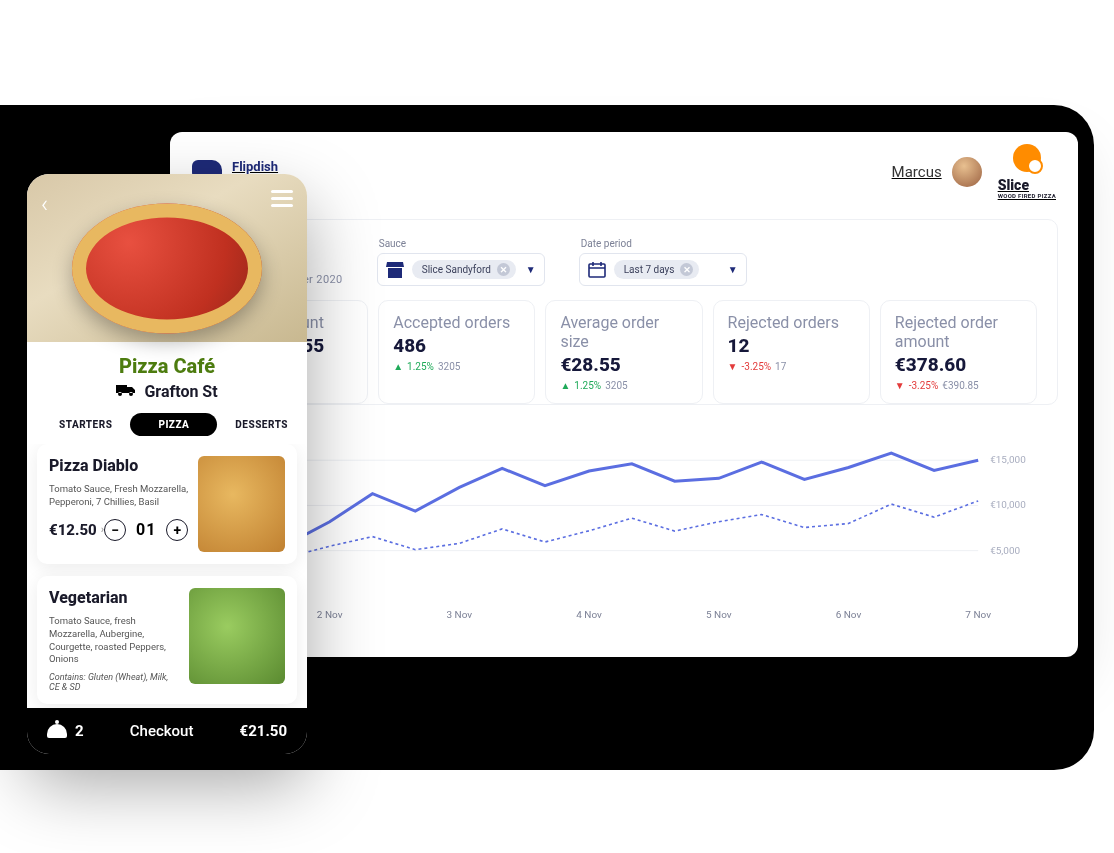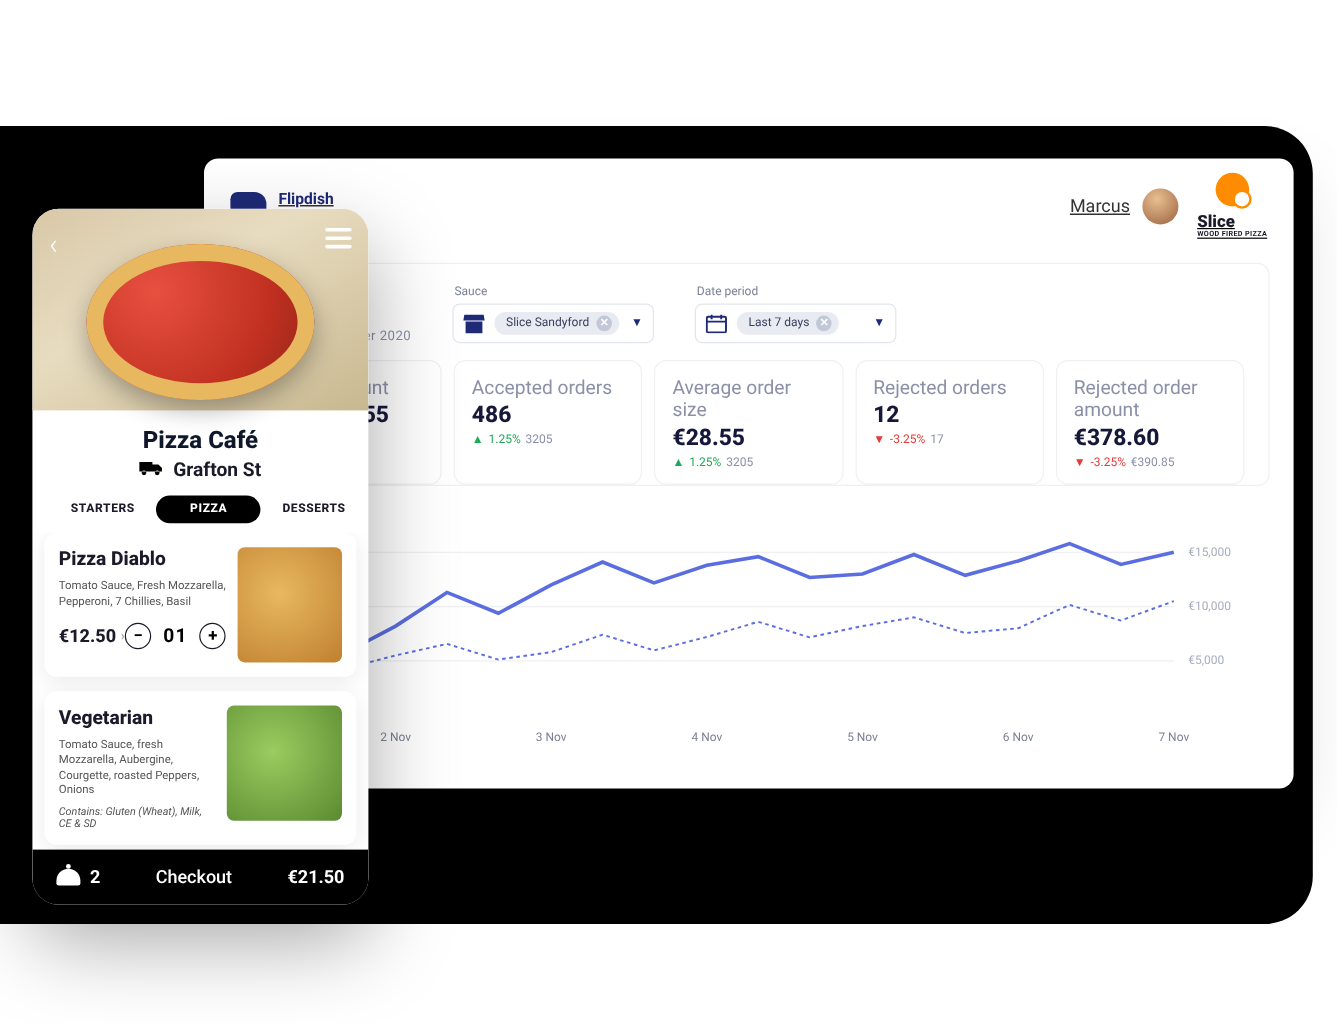--- a/index.html
+++ b/index.html
@@ -47,21 +47,21 @@
 .y-tick { font-size: 10px; fill: #a8adbf; text-anchor: start; }
 .x-tick { font-size: 10px; fill: #7c8196; text-anchor: middle; }
 
 
 .mobile { position: absolute; left: 27px; top: 174px; width: 280px; height: 580px; background: #fff; border-radius: 22px; overflow: hidden; box-shadow: 0 30px 70px rgba(0,0,0,.35); display: flex; flex-direction: column; }
 .hero { height: 168px; background: linear-gradient(150deg,#d8c8a8,#e8dcc0 40%,#c8b890); position: relative; }
 .hero::before { content:''; position:absolute; left:50%; top:50%; width:190px; height:130px; transform:translate(-50%,-42%); background: radial-gradient(circle at 30% 30%,#e85040,#c03020 60%,#8a2418); border-radius:50%; box-shadow:0 8px 20px rgba(0,0,0,.3), inset 0 0 0 14px #e8b860; }
 .hero-back { position: absolute; left: 14px; top: 16px; color: #fff; font-size: 24px; font-weight: 300; }
 .hero-menu { position: absolute; right: 14px; top: 16px; color: #fff; display: flex; flex-direction: column; gap: 4px; }
 .hero-menu span { display:block; width: 22px; height: 3px; background: #fff; border-radius: 2px; }
-.store-title { text-align: center; font-size: 20px; font-weight: 800; color: #0f172a; margin-top: 12px; }
+.store-title { text-align: center; font-size: 20px; font-weight: 800; color: #4d7c0f; margin-top: 12px; }
 .store-loc { display: flex; align-items: center; justify-content: center; gap: 8px; font-size: 16px; font-weight: 700; color: #1a1a2a; margin-top: 4px; }
 .truck-icon { font-size: 14px; }
 .tabs { display: flex; align-items: center; justify-content: space-around; margin: 12px 14px 8px; }
 .tab { font-size: 10px; font-weight: 800; color: #1a1a2a; letter-spacing: .5px; padding: 6px 18px; border-radius: 14px; }
 .tab.active { background: #000; color: #fff; padding: 6px 28px; }
 .items { flex: 1; overflow: hidden; padding: 0 10px; }
 .item-card { background: #fff; border-radius: 10px; box-shadow: 0 4px 18px rgba(0,0,0,.08); padding: 12px; margin-bottom: 12px; display: flex; gap: 10px; }
 .item-info { flex: 1; }
 .item-name { font-size: 16px; font-weight: 800; color: #1a1a2a; }
 .item-desc { font-size: 9.5px; color: #555; margin-top: 8px; line-height: 1.35; max-width: 140px; }

